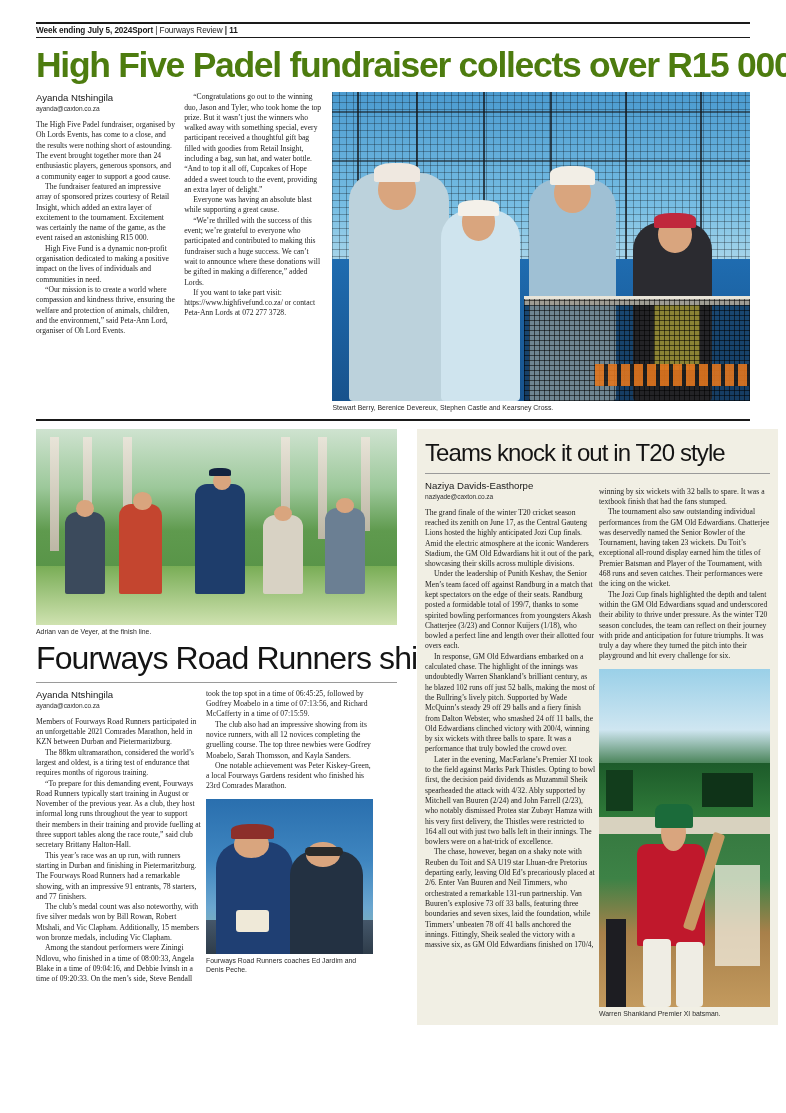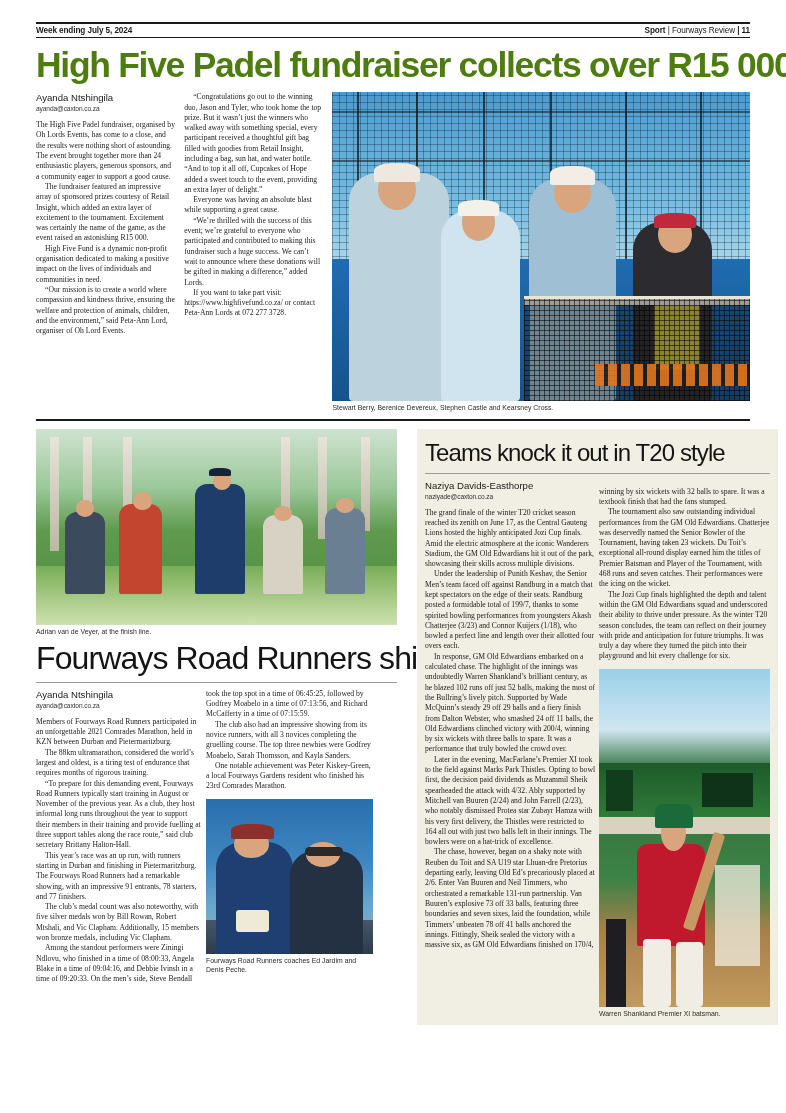--- a/index.html
+++ b/index.html
@@ -16,21 +16,20 @@
     position: relative;
     width: 786px;
     height: 1113px;
     padding: 22px 36px 14px 36px;
     background: #ffffff;
   }
 
   
   .masthead {
     display: flex;
-    justify-content: space-between;
     align-items: baseline;
     border-top: 2.5px solid #1a1a1a;
     border-bottom: 1.2px solid #1a1a1a;
     padding: 2px 0 2px 0;
     font-family: "Liberation Sans", sans-serif;
     font-weight: bold;
     font-size: 8.2px;
     letter-spacing: -0.1px;
   }
   .masthead .right { font-weight: bold; }
@@ -282,21 +281,21 @@
           <div class="byline-email">ayanda@caxton.co.za</div>
           <p>Members of Fourways Road Runners participated in an unforgettable 2021 Comrades Marathon, held in KZN between Durban and Pietermaritzburg.</p>
           <p class="indent">The 88km ultramarathon, considered the world’s largest and oldest, is a tiring test of endurance that requires months of rigorous training.</p>
           <p class="indent">“To prepare for this demanding event, Fourways Road Runners typically start training in August or November of the previous year. As a club, they host informal long runs throughout the year to support their members in their training and provide fuelling at three support tables along the race route,” said club secretary Brittany Halton-Hall.</p>
           <p class="indent">This year’s race was an up run, with runners starting in Durban and finishing in Pietermaritzburg. The Fourways Road Runners had a remarkable showing, with an impressive 91 entrants, 78 starters, and 77 finishers.</p>
           <p class="indent">The club’s medal count was also noteworthy, with five silver medals won by Bill Rowan, Robert Mtshali, and Vic Clapham. Additionally, 15 members won bronze medals, including Vic Clapham.</p>
           <p class="indent">Among the standout performers were Ziningi Ndlovu, who finished in a time of 08:00:33, Angela Blake in a time of 09:04:16, and Debbie Ivinsh in a time of 09:20:33. On the men’s side, Steve Bendall</p>
         </div>
         <div class="col body-col">
           <p>took the top spot in a time of 06:45:25, followed by Godfrey Moabelo in a time of 07:13:56, and Richard McCafferty in a time of 07:15:59.</p>
-          <p class="indent">The club also had an impressive showing from its novice runners, with all 3 novices completing the gruelling course. The top three newbies were Godfrey Moabelo, Sarah Thomsson, and Kayla Sanders.</p>
+          <p class="indent">The club also had an impressive showing from its novice runners, with all 12 novices completing the gruelling course. The top three newbies were Godfrey Moabelo, Sarah Thomsson, and Kayla Sanders.</p>
           <p class="indent">One notable achievement was Peter Kiskey-Green, a local Fourways Gardens resident who finished his 23rd Comrades Marathon.</p>
 
           <div class="photo coaches-photo" style="margin-top:7px;height:155px;">
             <div class="co-bg"></div>
             <div class="co-ground"></div>
             <div style="position:absolute;left:6%;bottom:0;width:46%;height:72%;background:#1f3f73;border-radius:26px 26px 0 0;"></div>
             <div class="head" style="left:17%;bottom:62%;width:21%;height:17%;"></div>
             <div class="cap" style="left:15%;bottom:74%;width:26%;height:10%;background:#8d2f2a;"></div>
             <div style="position:absolute;left:50%;bottom:0;width:44%;height:66%;background:#233142;border-radius:24px 24px 0 0;"></div>
             <div class="head" style="left:60%;bottom:56%;width:20%;height:16%;"></div>

